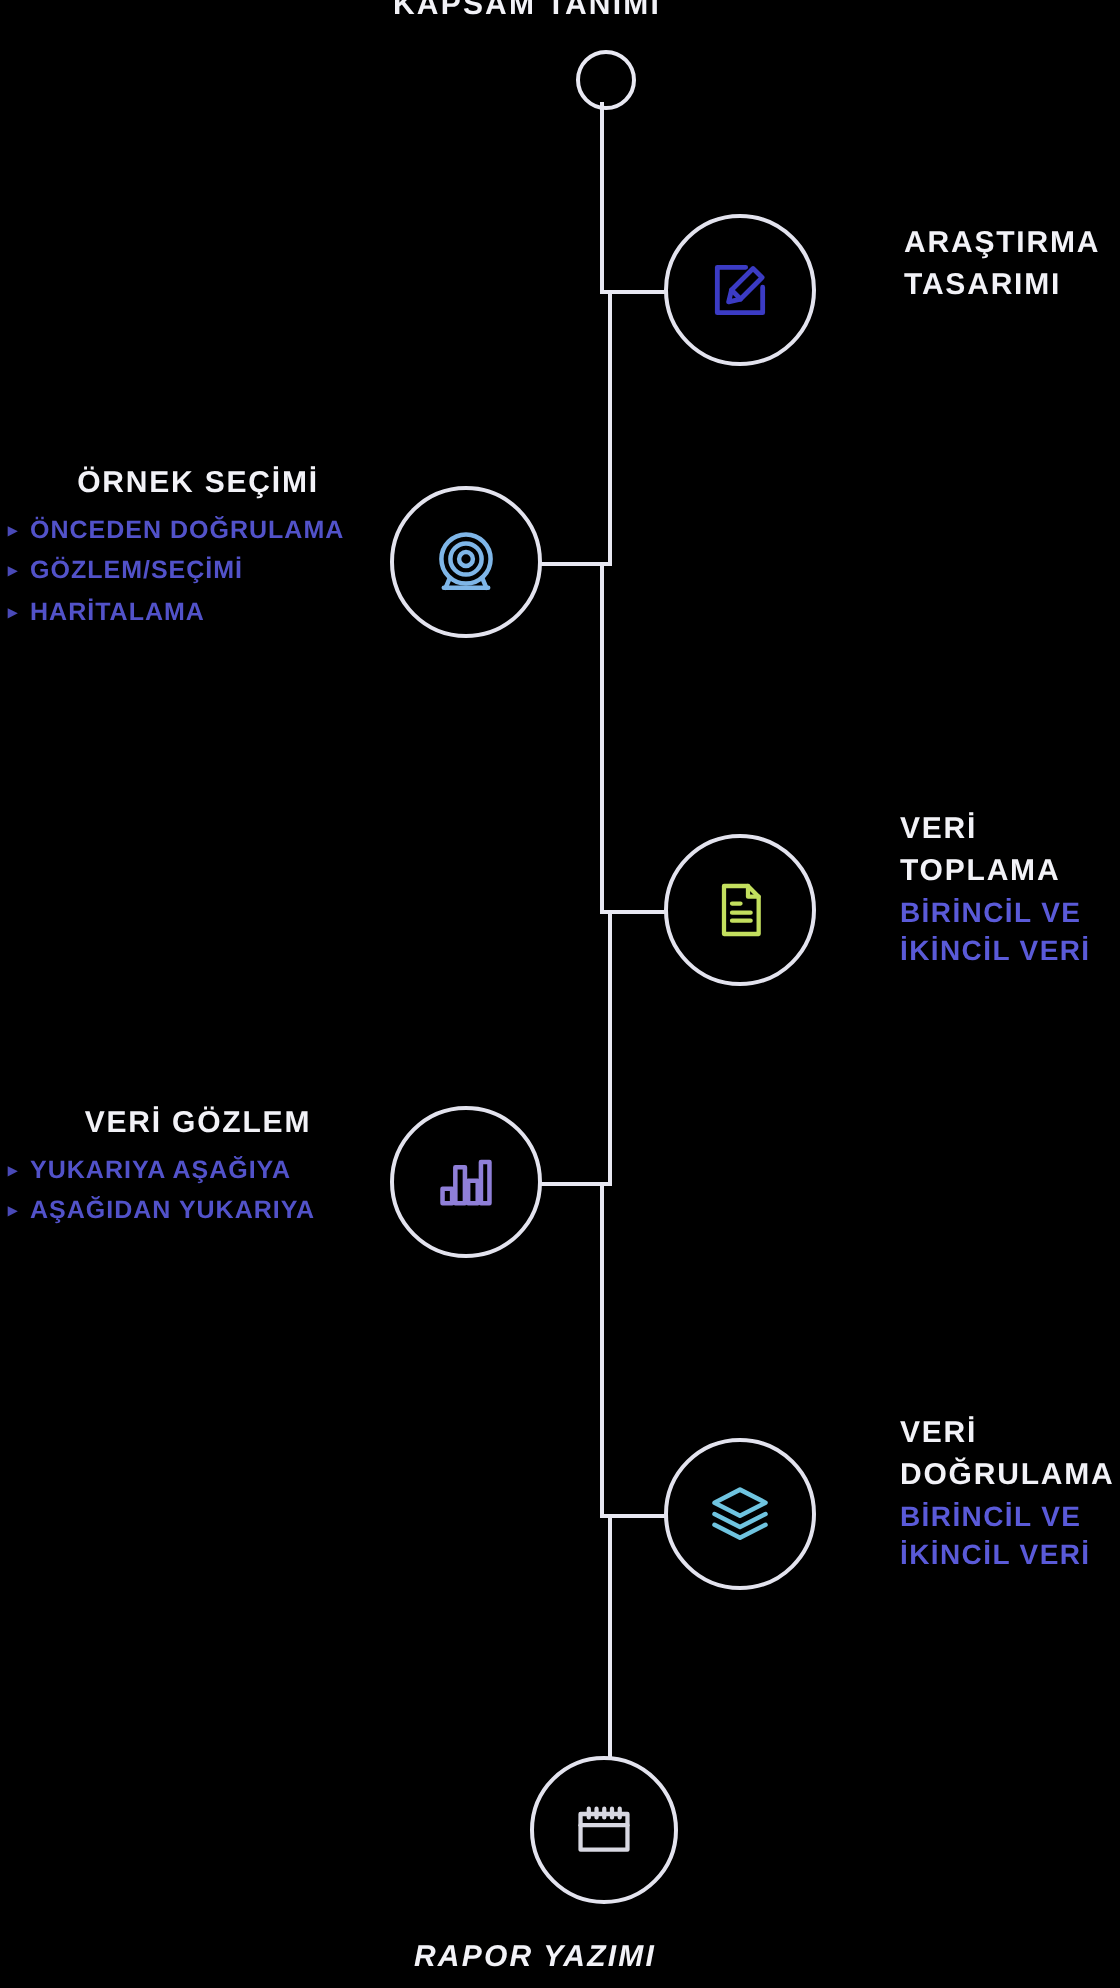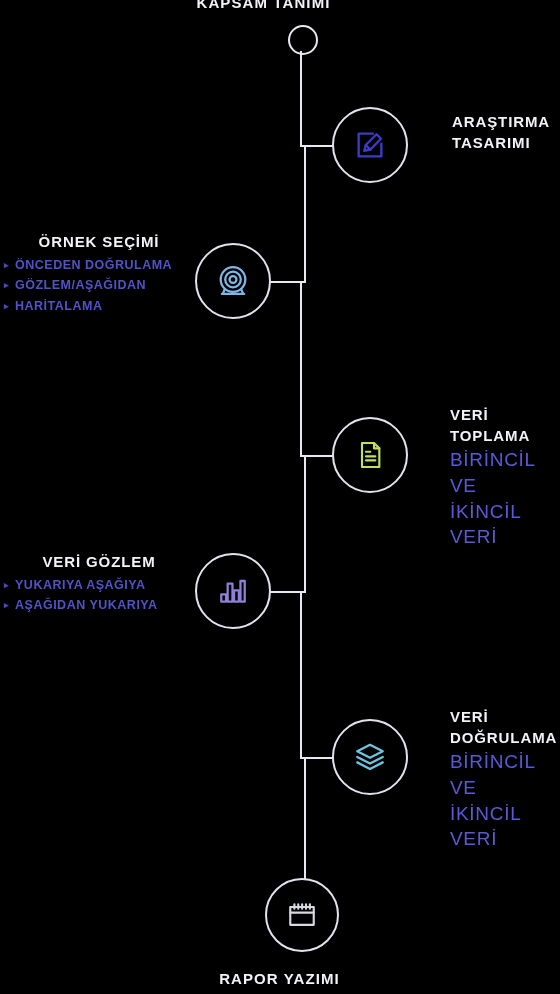--- a/index.html
+++ b/index.html
@@ -65,22 +65,22 @@
   }
   .l-title {
     font-size: 15px;
     font-weight: 700;
     letter-spacing: 0.9px;
     line-height: 1.38;
     color: #f2f2f7;
     white-space: pre-line;
   }
   .l-sub {
-    font-size: 19px;
-    font-weight: 400;
+    font-size: 14px;
+    font-weight: 700;
     letter-spacing: 0.7px;
     line-height: 1.35;
     color: #5a5ad8;
     white-space: pre-line;
     margin-top: 1px;
   }
   .l-head {
     font-size: 15px;
     font-weight: 700;
     letter-spacing: 0.9px;
@@ -113,21 +113,21 @@
   .cap-label {
     position: absolute;
     width: 100%;
     text-align: center;
     font-size: 15px;
     font-weight: 700;
     letter-spacing: 1.1px;
     color: #f2f2f7;
   }
   #top-cap-label { left: 0; top: -6px; }
-  #bottom-cap-label { left: 16px; top: 970px; }
+  #bottom-cap-label { left: 4px; top: 970px; font-style: italic; }
 </style>
 </head>
 <body>
 
 <div id="stage">
 
   <div class="cap-label" id="top-cap-label">KAPSAM TANIMI</div>
 
   <div class="cap-circle" id="top-cap-circle" style="left:288px; top:25px; width:26px; height:26px;"></div>
 
@@ -171,21 +171,21 @@
   </div>
   <div class="label-left" style="left:4px; top:233px; width:190px;">
     <div class="l-head">ÖRNEK SEÇİMİ</div>
     <ul class="bullets">
       <li>
         <span class="bullet-mark">▸</span>
         <span>ÖNCEDEN DOĞRULAMA</span>
       </li>
       <li>
         <span class="bullet-mark">▸</span>
-        <span>GÖZLEM/AŞAĞIDAN</span>
+        <span>GÖZLEM/SEÇİMİ</span>
       </li>
       <li>
         <span class="bullet-mark">▸</span>
         <span>HARİTALAMA</span>
       </li>
     </ul>
   </div>
 
   <div class="node" style="left:332px; top:417px; width:76px; height:76px;">
     <span>

